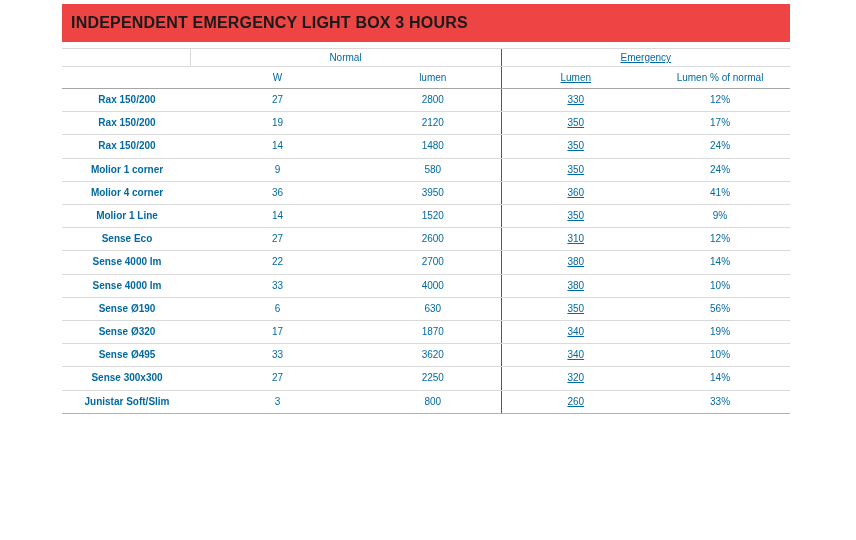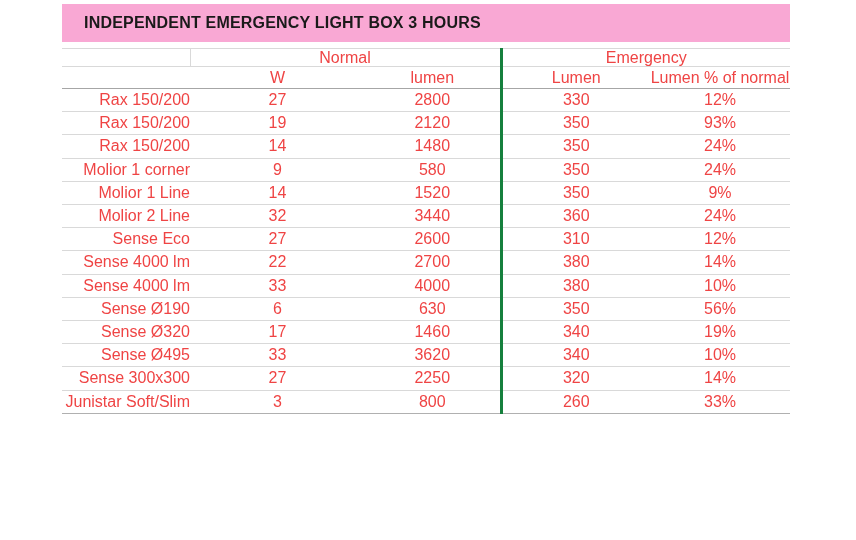--- a/index.html
+++ b/index.html
@@ -18,36 +18,36 @@
   }
   .sheet {
     position: absolute;
     left: 62px;
     top: 4px;
     width: 728px;
   }
   .title-bar {
     height: 38px;
     line-height: 38px;
-    background: #f9a8d4;
+    background: #ef4444;
     color: #1a1a1a;
     font-size: 16px;
     font-weight: bold;
     letter-spacing: 0.2px;
-    padding-left: 22px;
+    padding-left: 9px;
     box-sizing: border-box;
     margin-bottom: 6px;
     white-space: nowrap;
   }
   table.data-table {
     border-collapse: collapse;
     table-layout: fixed;
     width: 728px;
-    font-size: 16px;
-    color: #ef4444;
+    font-size: 10px;
+    color: #0369a1;
   }
   col.c1 { width: 128px; }
   col.c2 { width: 175px; }
   col.c3 { width: 136px; }
   col.c4 { width: 149px; }
   col.c5 { width: 140px; }
 
   th, td {
     font-weight: normal;
     padding: 0;
@@ -67,22 +67,22 @@
     line-height: 21px;
     border-bottom: 1px solid #a6a6a6;
     text-align: center;
   }
   tbody td {
     height: 22.2px;
     line-height: 22.2px;
     border-bottom: 1px solid #d9d9d9;
   }
   tbody tr:last-child td { border-bottom: 1px solid #b0b0b0; }
-  .sec-start { border-left: 3px solid #15803d; }
-  .c-product { text-align: right; padding-left: 2px; }
+  .sec-start { border-left: 1px solid #15803d; text-decoration: underline; }
+  .c-product { text-align: center; padding-left: 2px; font-weight: bold; }
   .c-num { text-align: center; }
 </style>
 </head>
 <body>
 
 <div class="page">
   <div class="sheet">
 
     <div class="title-bar">INDEPENDENT EMERGENCY LIGHT BOX 3 HOURS</div>
 
@@ -114,49 +114,49 @@
             <td class="c-num">27</td>
             <td class="c-num">2800</td>
             <td class="c-num sec-start">330</td>
             <td class="c-num">12%</td>
           </tr>
           <tr>
             <td class="c-product">Rax 150/200</td>
             <td class="c-num">19</td>
             <td class="c-num">2120</td>
             <td class="c-num sec-start">350</td>
-            <td class="c-num">93%</td>
+            <td class="c-num">17%</td>
           </tr>
           <tr>
             <td class="c-product">Rax 150/200</td>
             <td class="c-num">14</td>
             <td class="c-num">1480</td>
             <td class="c-num sec-start">350</td>
             <td class="c-num">24%</td>
           </tr>
           <tr>
             <td class="c-product">Molior 1 corner</td>
             <td class="c-num">9</td>
             <td class="c-num">580</td>
             <td class="c-num sec-start">350</td>
             <td class="c-num">24%</td>
           </tr>
           <tr>
+            <td class="c-product">Molior 4 corner</td>
+            <td class="c-num">36</td>
+            <td class="c-num">3950</td>
+            <td class="c-num sec-start">360</td>
+            <td class="c-num">41%</td>
+          </tr>
+          <tr>
             <td class="c-product">Molior 1 Line</td>
             <td class="c-num">14</td>
             <td class="c-num">1520</td>
             <td class="c-num sec-start">350</td>
             <td class="c-num">9%</td>
-          </tr>
-          <tr>
-            <td class="c-product">Molior 2 Line</td>
-            <td class="c-num">32</td>
-            <td class="c-num">3440</td>
-            <td class="c-num sec-start">360</td>
-            <td class="c-num">24%</td>
           </tr>
           <tr>
             <td class="c-product">Sense Eco</td>
             <td class="c-num">27</td>
             <td class="c-num">2600</td>
             <td class="c-num sec-start">310</td>
             <td class="c-num">12%</td>
           </tr>
           <tr>
             <td class="c-product">Sense 4000 lm</td>
@@ -175,21 +175,21 @@
           <tr>
             <td class="c-product">Sense Ø190</td>
             <td class="c-num">6</td>
             <td class="c-num">630</td>
             <td class="c-num sec-start">350</td>
             <td class="c-num">56%</td>
           </tr>
           <tr>
             <td class="c-product">Sense Ø320</td>
             <td class="c-num">17</td>
-            <td class="c-num">1460</td>
+            <td class="c-num">1870</td>
             <td class="c-num sec-start">340</td>
             <td class="c-num">19%</td>
           </tr>
           <tr>
             <td class="c-product">Sense Ø495</td>
             <td class="c-num">33</td>
             <td class="c-num">3620</td>
             <td class="c-num sec-start">340</td>
             <td class="c-num">10%</td>
           </tr>

